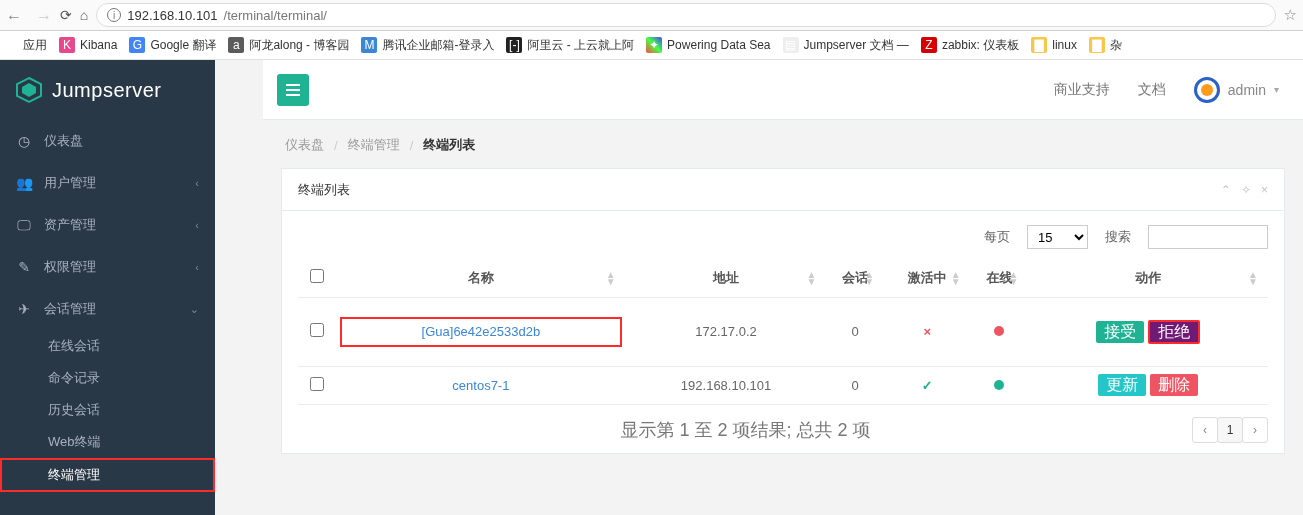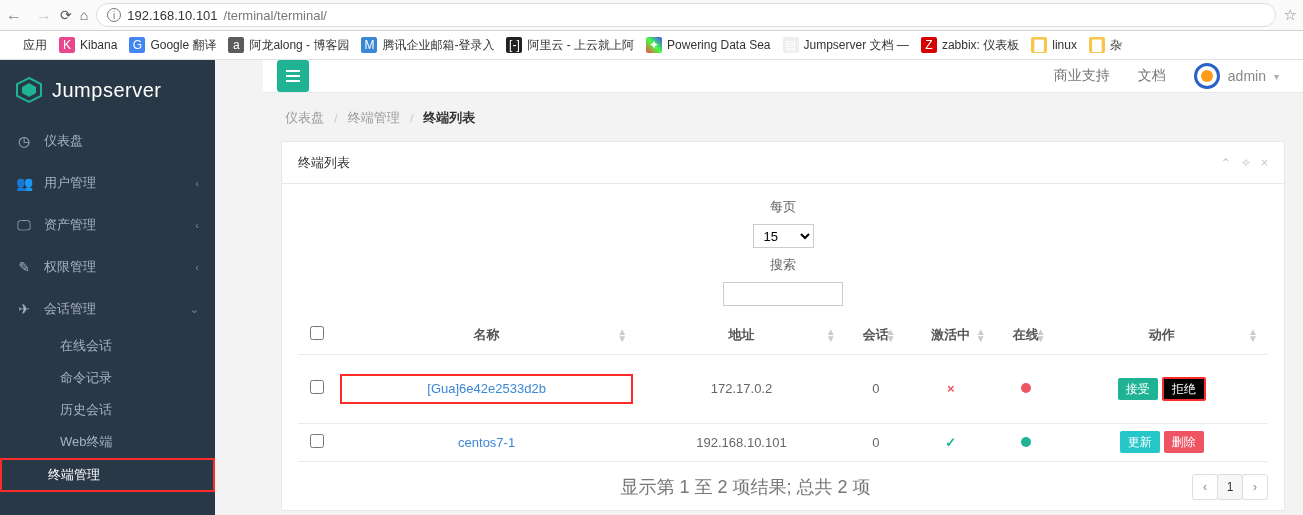--- a/index.html
+++ b/index.html
@@ -25,21 +25,21 @@
 
 .page { display:flex; height:455px; }
 .sidebar { width:215px; background:#293846; color:#a7b1c2; display:flex; flex-direction:column; }
 .logo-row { height:60px; display:flex; align-items:center; padding-left:14px; background:#293846;}
 .logo-row svg { margin-right:8px;}
 .logo-row .brand { color:#fff; font-size:20px; letter-spacing:0.5px; font-weight:400;}
 .nav-item { display:flex; align-items:center; height:42px; padding:0 16px; font-size:13px; color:#a7b1c2; cursor:pointer; justify-content:space-between;}
 .nav-item.has-sub .chev { font-size:11px; color:#7a8899; }
 .nav-item .lbl { display:flex; align-items:center; gap:12px;}
 .nav-item .ic { width:16px; text-align:center; font-size:14px;}
-.subnav .sub-item { height:32px; display:flex; align-items:center; padding-left:60px; font-size:13px; color:#a7b1c2; cursor:pointer;}
+.subnav .sub-item { height:32px; display:flex; align-items:center; padding-left:48px; font-size:13px; color:#a7b1c2; cursor:pointer;}
 .subnav .sub-item.active { border:2px solid #ff2a2a; color:#fff; padding-left:46px; height:34px;}
 
 .main { flex:1; background:#f3f3f4; display:flex; flex-direction:column;padding-left:48px; }
 .topbar { height:60px; background:#fff; display:flex; align-items:center; border-bottom:1px solid #e7eaec;}
 .hamburger { width:32px;height:32px;margin-left:14px;background:#1fb394;border-radius:3px;display:flex;flex-direction:column;justify-content:center;align-items:center;gap:3px;cursor:pointer;}
 .hamburger span{width:14px;height:2px;background:#fff;}
 .top-right { margin-left:auto; display:flex; align-items:center; gap:28px; padding-right:24px; color:#888; font-size:14px;}
 .top-right .lnk { cursor:pointer; color:#777;}
 .user-drop { display:flex; align-items:center; gap:8px; cursor:pointer;}
 .user-drop .av { width:26px;height:26px;border-radius:50%;border:3px solid #2a62c7;display:inline-flex;align-items:center;justify-content:center;}
@@ -47,35 +47,35 @@
 
 .breadcrumb { padding:16px 22px 14px; font-size:13px; color:#9b9b9b; display:flex; gap:10px; align-items:center;}
 .breadcrumb .sep { color:#ccc;}
 .breadcrumb .cur { color:#333; font-weight:600;}
 
 .panel { margin:0 18px 18px; background:#fff; border:1px solid #e7eaec; }
 .panel-head { height:42px; display:flex; align-items:center; padding:0 16px; border-bottom:1px solid #e7eaec; color:#333; font-size:13px; justify-content:space-between;}
 .panel-head .tools { display:flex; gap:10px; color:#c4c4c4; font-size:12px;}
 .panel-body { padding:14px 16px 10px; }
 
-.tbl-controls { display:flex; justify-content:flex-end; align-items:center; gap:8px; font-size:13px; color:#666; margin-bottom:10px;flex-direction:column;}
+.tbl-controls { display:flex; justify-content:flex-end; align-items:center; gap:17px; font-size:13px; color:#666; margin-bottom:10px;}
 .tbl-controls select { height:24px; border:1px solid #ccc; padding:0 18px 0 6px; font-size:13px; background:#fff;}
 .tbl-controls input { height:24px; width:120px; border:1px solid #ccc; padding:0 6px; font-size:13px;}
 
 table { width:100%; border-collapse:collapse; }
 th,td { border-bottom:1px solid #ebebeb; text-align:center; font-size:13px; }
 th { height:38px; color:#555; font-weight:600; position:relative;}
 th .sort { position:absolute; right:10px; top:50%; transform:translateY(-50%); color:#ccc; font-size:10px; line-height:7px;}
 td { height:38px; color:#666;}
 td a { color:#3a87d6; text-decoration:none; cursor:pointer;}
 .chk { width:38px;}
 input[type=checkbox]{ width:14px;height:14px;}
 .name-hl { border:2px solid #ff2a2a; display:block; margin:19px 4px; height:30px; line-height:26px;}
-.btn { display:inline-block; height:22px; line-height:22px; padding:0 8px; color:#fff; font-size:12px; border-radius:2px; cursor:pointer; margin:0 2px;}
-.b-accept{background:#1fb394;} .b-reject{background:#000000;border:2px solid #ff2a2a;height:24px;line-height:20px;}
+.btn { display:inline-block; height:22px; line-height:22px; padding:0 8px; color:#fff; font-size:16px; border-radius:2px; cursor:pointer; margin:0 2px;}
+.b-accept{background:#1fb394;} .b-reject{background:#701a75;border:2px solid #ff2a2a;height:24px;line-height:20px;}
 .b-update{background:#24c6c8;} .b-delete{background:#ee5462;}
 .fa-times{color:#ee5462;font-weight:bold;} .fa-check{color:#1fb394;font-weight:bold;}
 .dot-red{display:inline-block;width:10px;height:10px;border-radius:50%;background:#ee5462;}
 .dot-green{display:inline-block;width:10px;height:10px;border-radius:50%;background:#1fb394;}
 
 .tbl-foot { display:flex; align-items:center; margin-top:12px;}
 .tbl-foot .info { flex:1; text-align:center; color:#777; font-size:18px;}
 .pager { display:flex; gap:0;}
 .pager .pg { width:26px;height:26px;border:1px solid #ddd;display:flex;align-items:center;justify-content:center;font-size:12px;color:#888;cursor:pointer;margin-left:-1px;border-radius:3px;}
 .pager .pg.cur{color:#333;background:#f7f7f7;}

